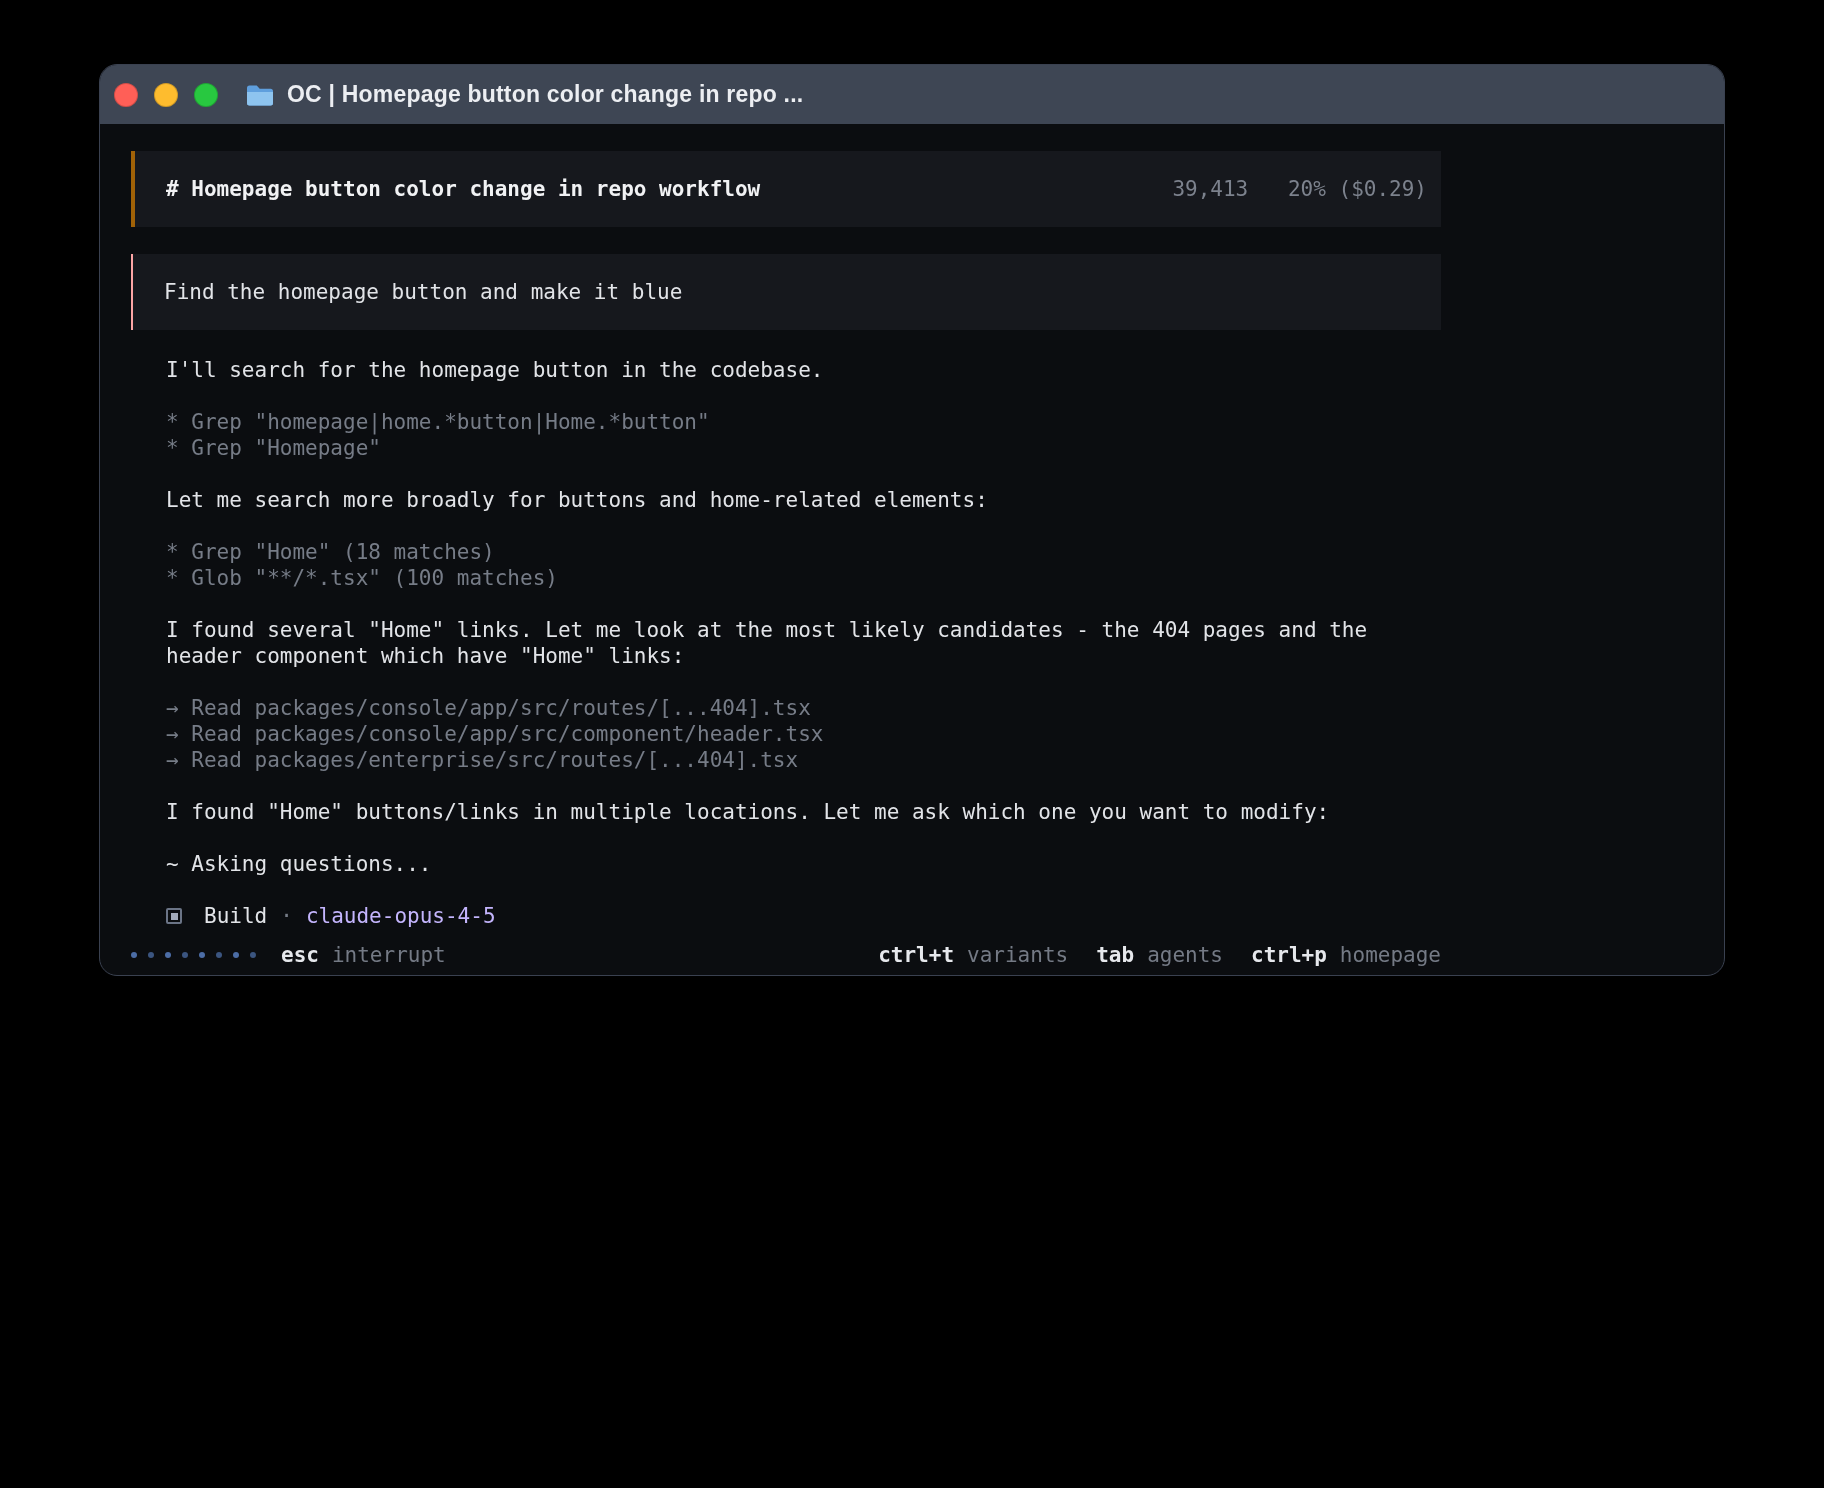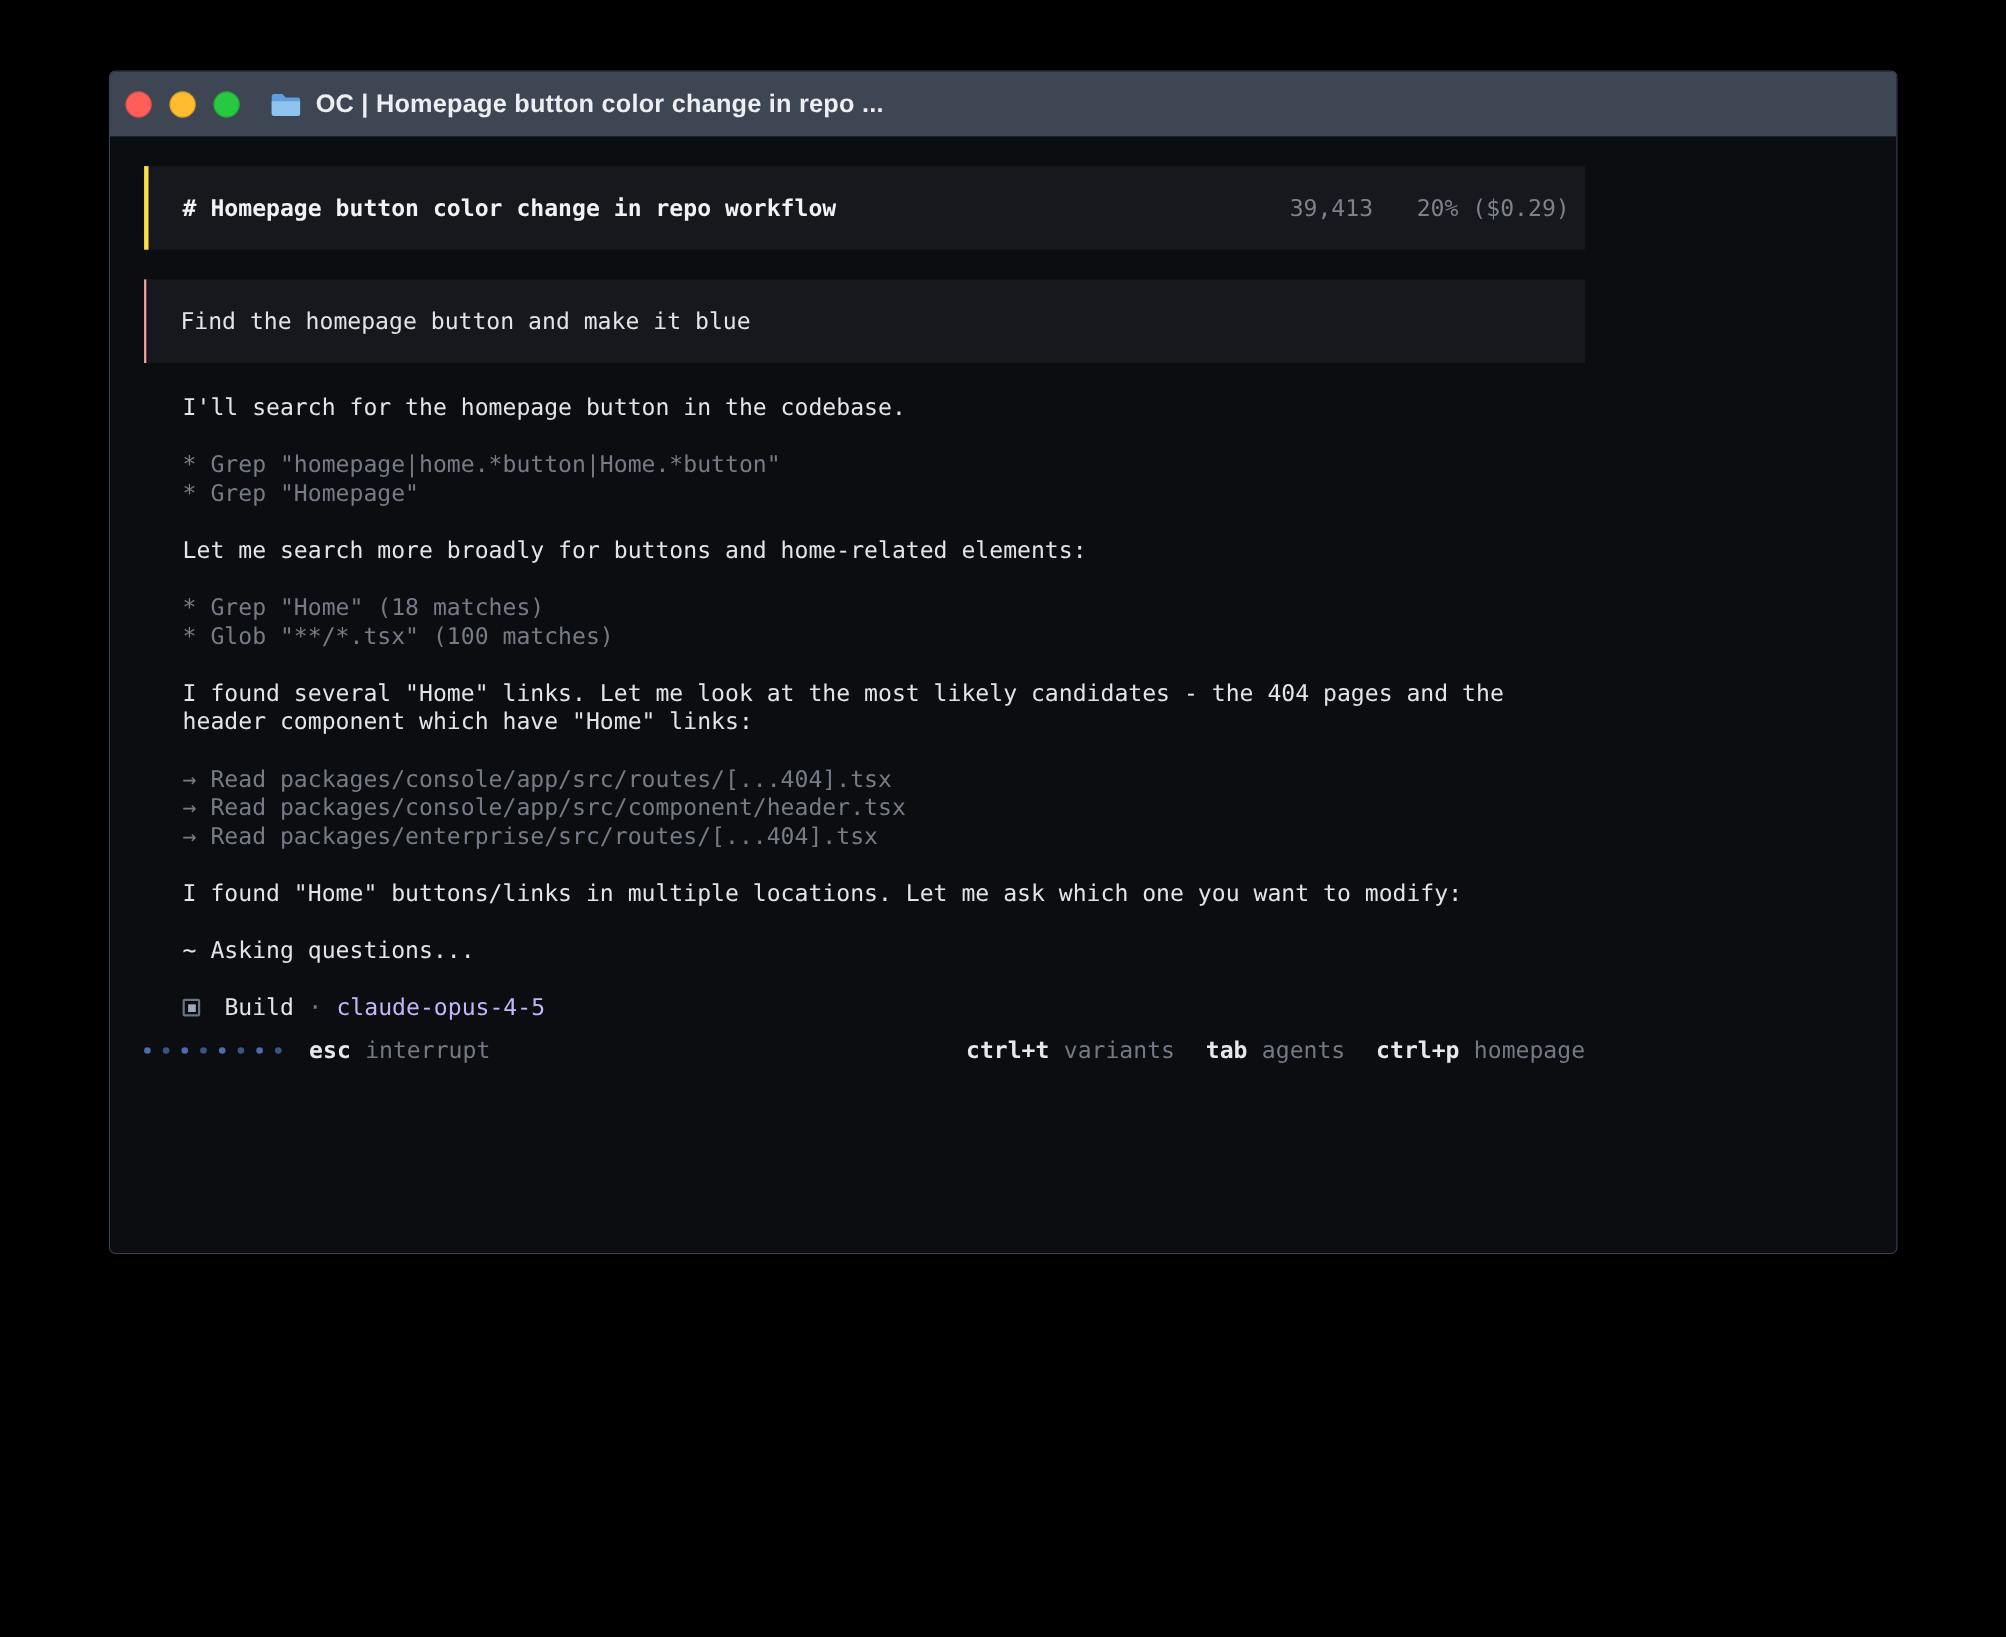--- a/index.html
+++ b/index.html
@@ -1,21 +1,21 @@
 <!DOCTYPE html>
 <html><head>
 <meta charset="utf-8">
 <style>
   * { margin:0; padding:0; box-sizing:border-box; }
   html, body { width:1824px; height:1488px; overflow:hidden; }
   body { background:#000; font-family:"DejaVu Sans Mono", monospace; }
 
   .window {
-    position:absolute; left:99px; top:64px; width:1626px; height:1076px;
-    background:#0b0d10; border:1px solid #3a4150; border-radius:6px;
+    position:absolute; left:99px; top:64px; width:1626px; height:912px;
+    background:#0b0d10; border:1px solid #3a4150; border-radius:18px;
     overflow:hidden;
   }
 
   
   .titlebar {
     height:59px; background:#3e4654; display:flex; align-items:center;
     padding:0 14px;
   }
   .traffic-lights { display:flex; gap:16px; margin-right:28px; }
   .tl { width:24px; height:24px; border-radius:50%; display:inline-block;
@@ -30,21 +30,21 @@
     white-space:nowrap;
   }
 
   
   .col { margin:27px 0 0 31px; width:1310px; font-size:21px; line-height:26px; }
 
   .block {
     background:#16181d; padding:25px 14px 25px 31px;
   }
   .session-header {
-    border-left:4px solid #fde047;
+    border-left:4px solid #a16207;
     display:flex; justify-content:space-between; align-items:center;
   }
   .session-title { color:#f1f2f4; font-weight:700; white-space:nowrap; }
   .session-stats { color:#7c828d; white-space:nowrap; }
   .session-stats .ctx { margin-left:27px; }
 
   .user-block {
     margin-top:27px; border-left:2px solid #fca5a5; color:#e2e4e8;
   }
 

